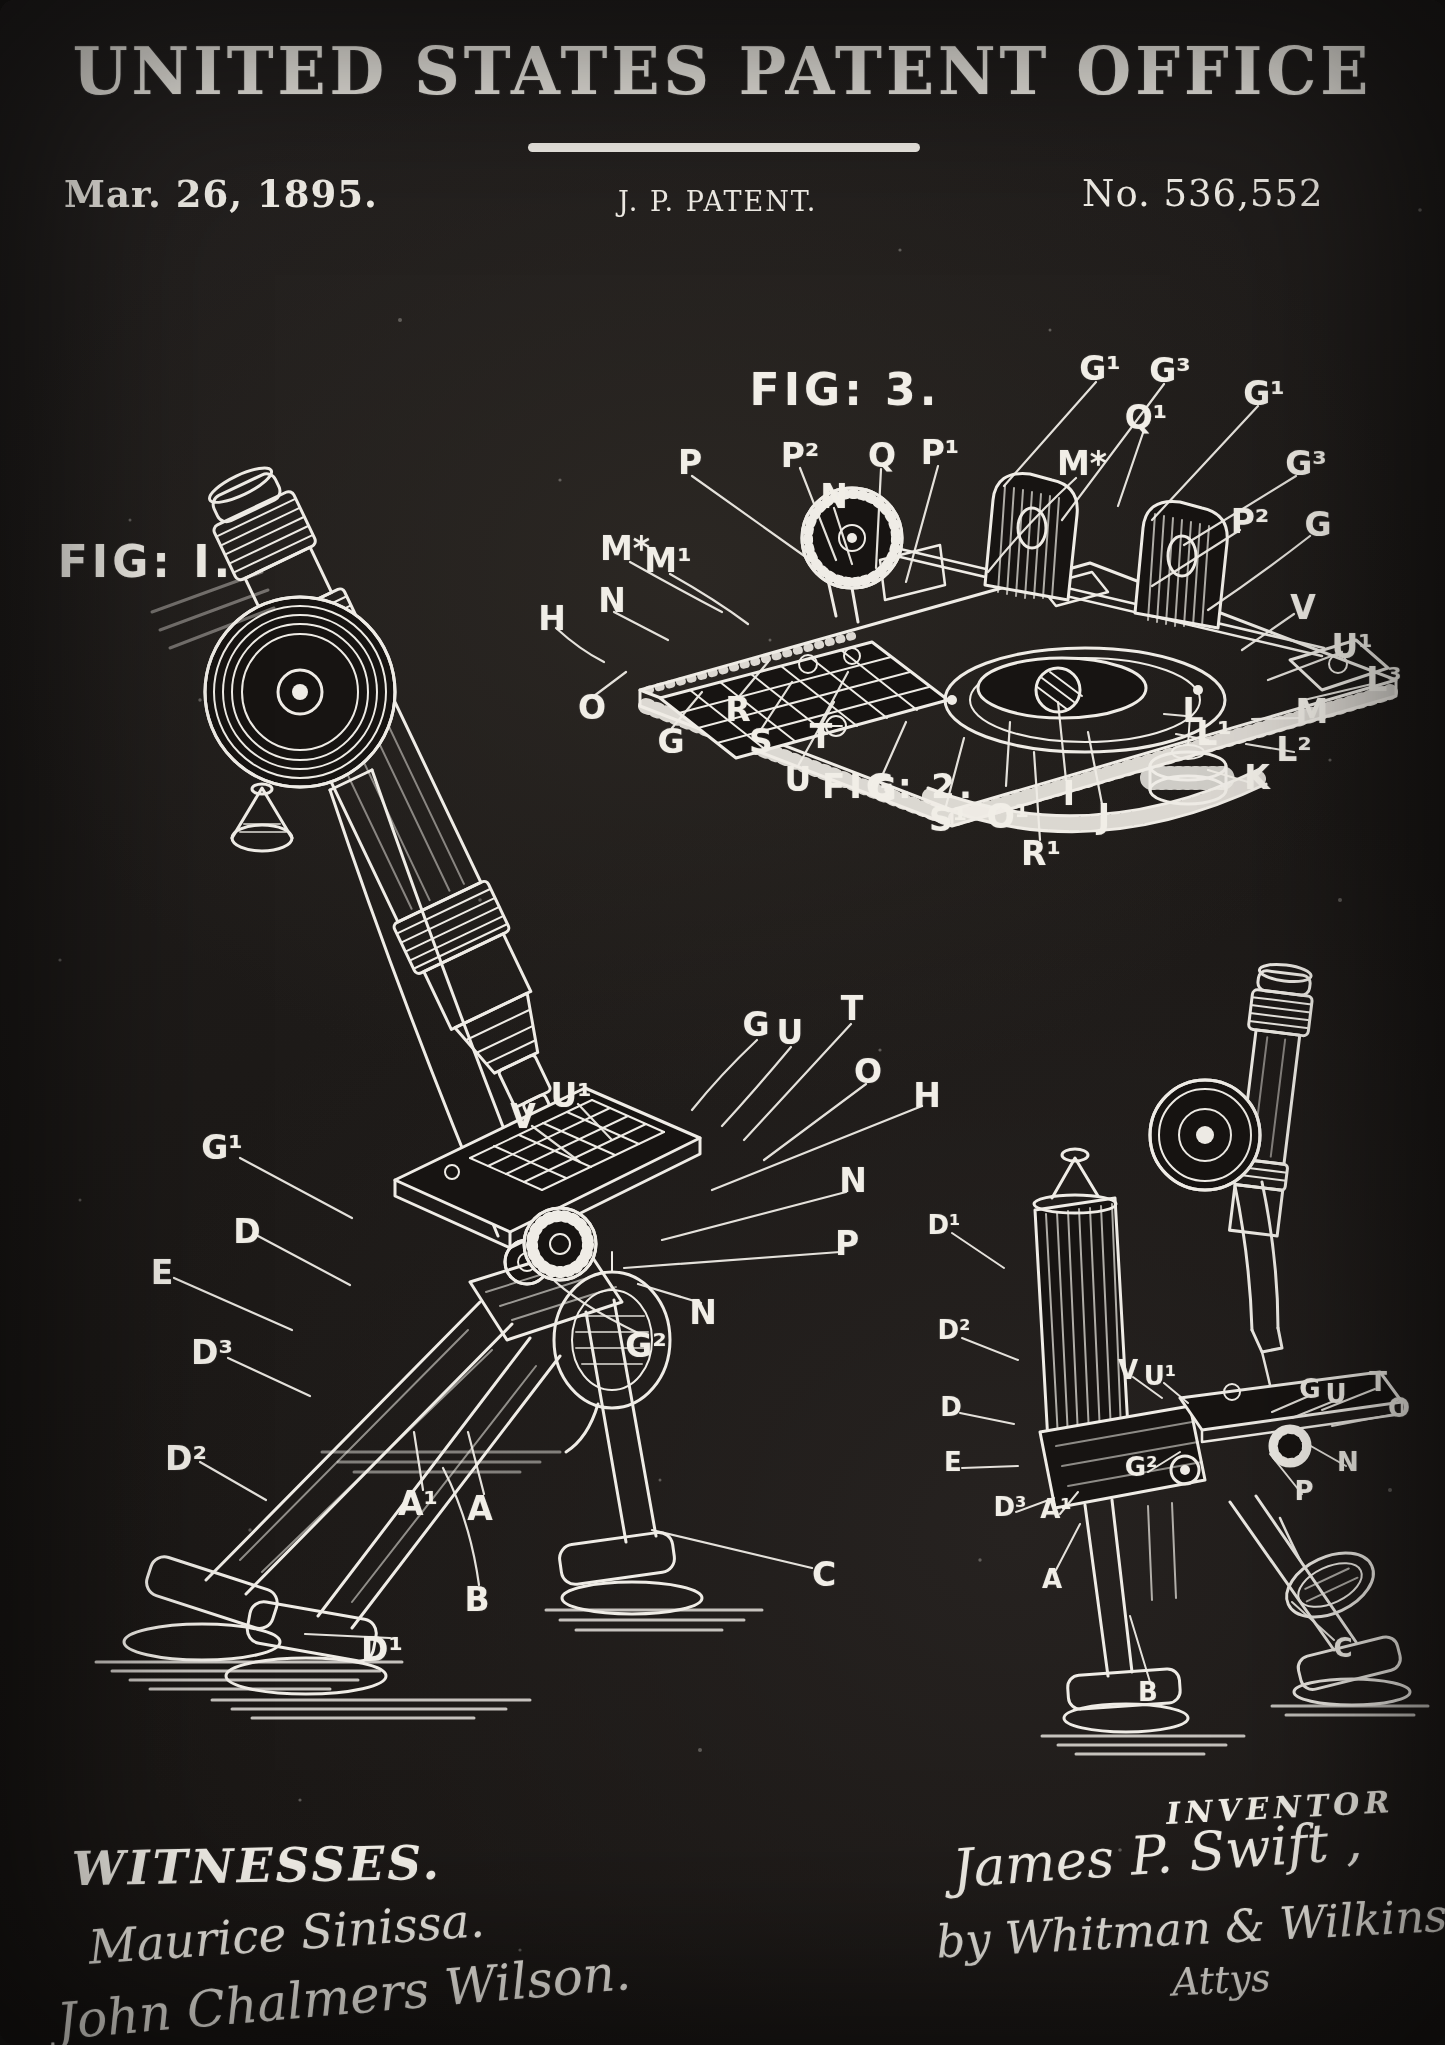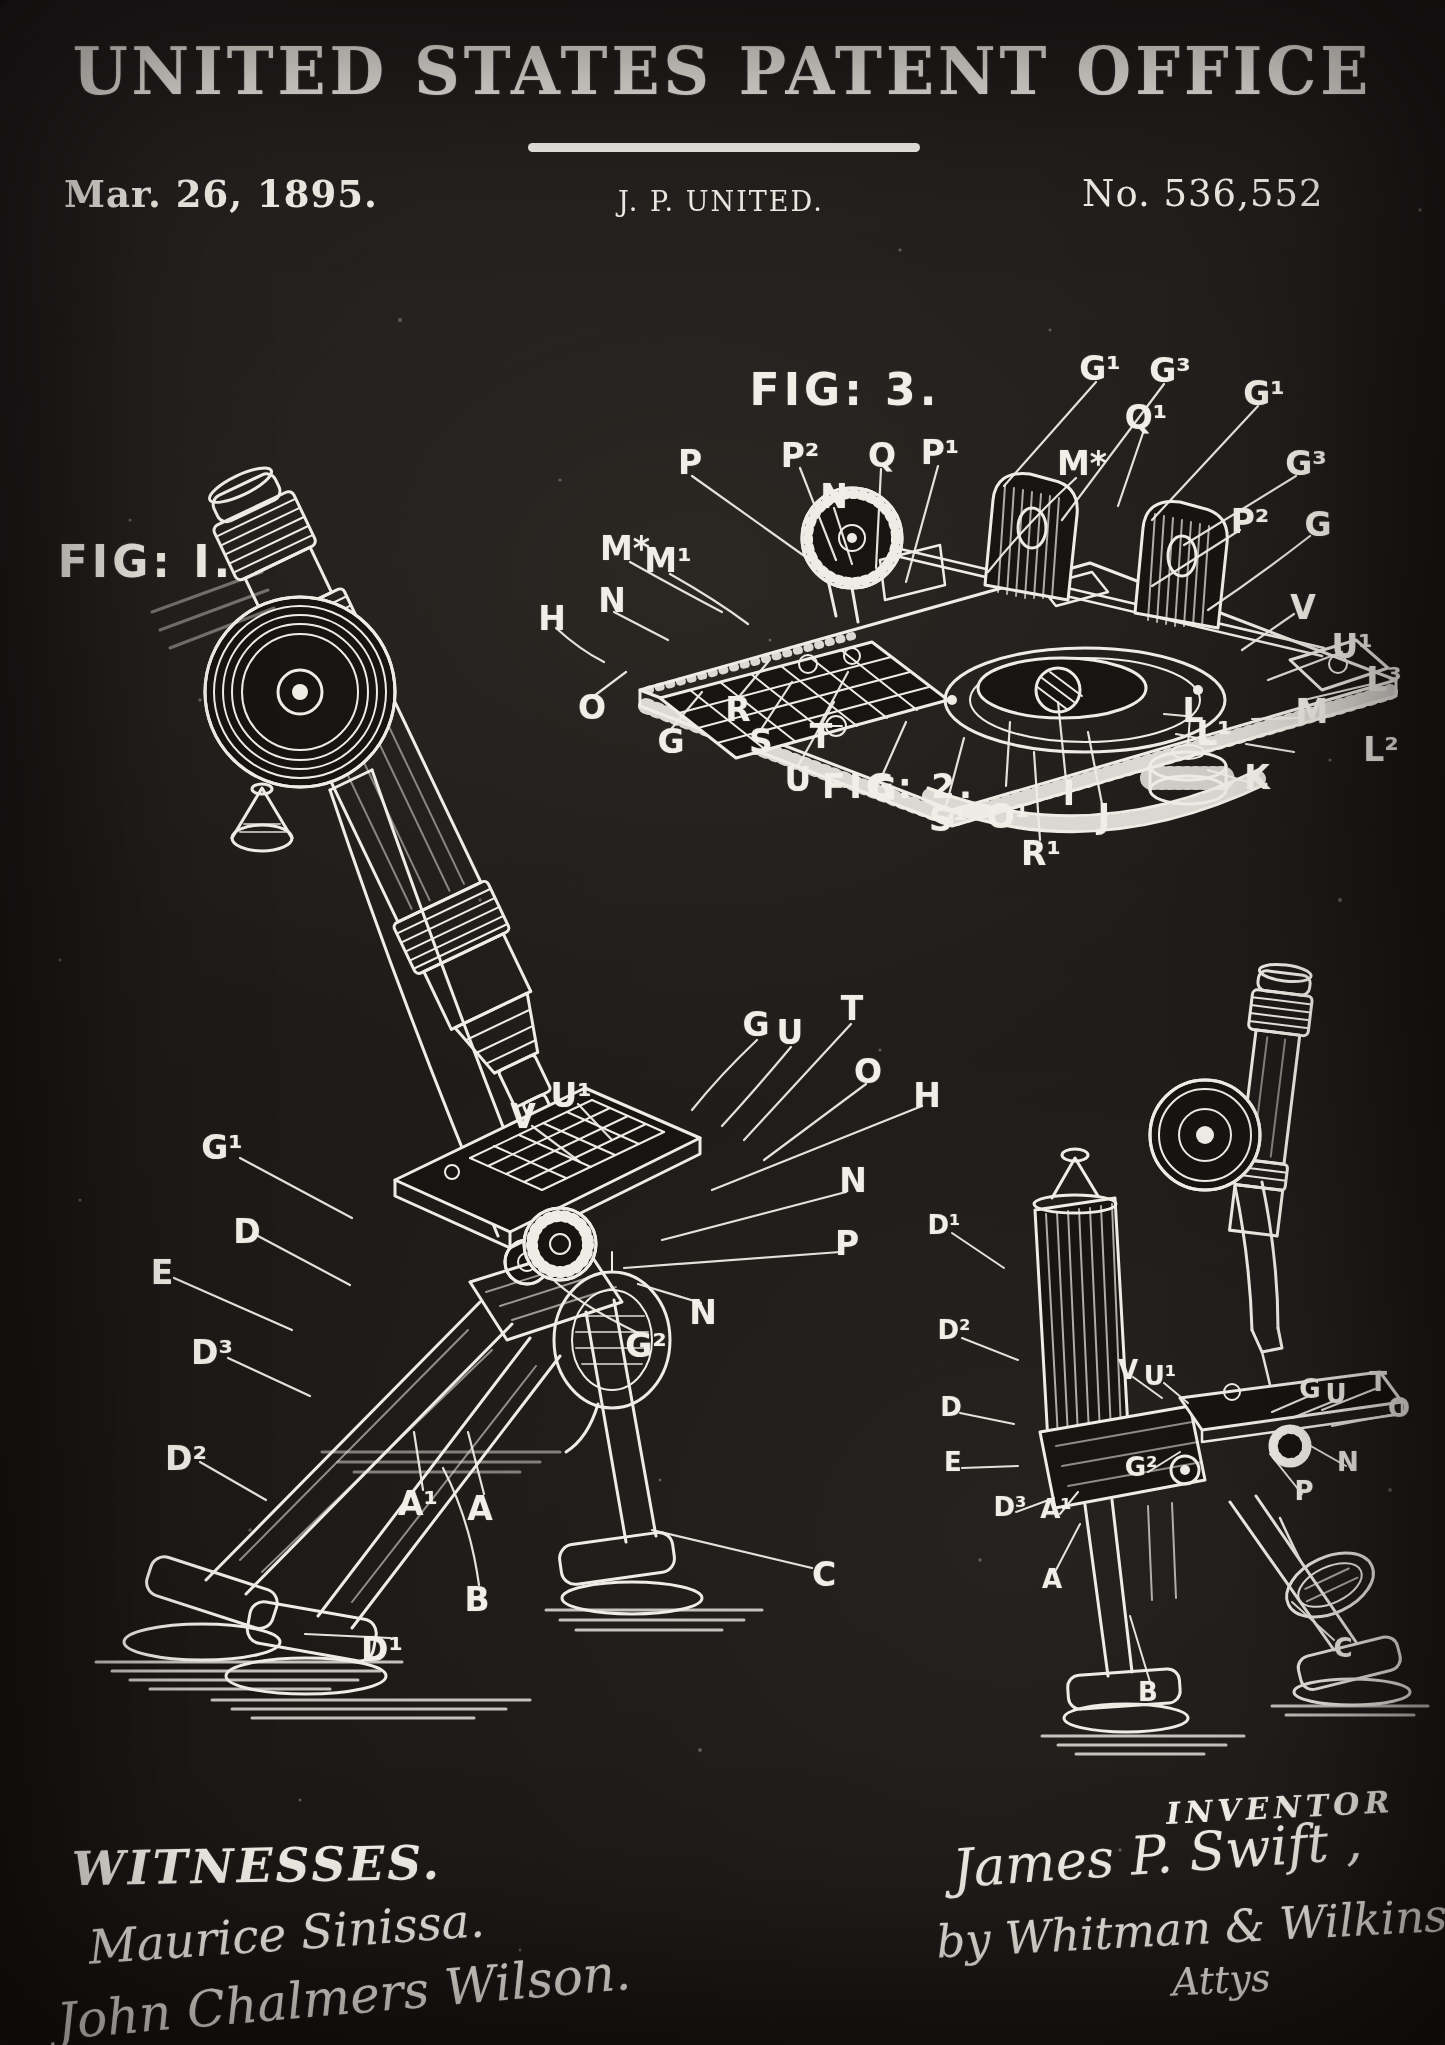--- a/index.html
+++ b/index.html
@@ -59,21 +59,21 @@
   .i-atty{ left:1172px; top:1958px; font-size:38px; transform:rotate(-3deg);}
 </style>
 </head>
 <body>
 
 <div class="poster">
 
   <div class="office-title chalk">UNITED STATES PATENT OFFICE</div>
   <div class="rule"></div>
   <div class="meta-date">Mar. 26, 1895.</div>
-  <div class="meta-name">J. P. UNITED.</div>
+  <div class="meta-name">J. P. PATENT.</div>
   <div class="meta-no">No. 536,552</div>
 
   <svg class="art" viewBox="0 0 1445 2045" fill="none" stroke="#efece6" stroke-width="3" stroke-linecap="round" stroke-linejoin="round">
 
     <g fill="#efece6" stroke="none" opacity="0.3">
       <circle cx="400" cy="320" r="2"></circle>
         <circle cx="900" cy="250" r="1.6"></circle>
         <circle cx="1150" cy="90" r="2"></circle>
       <circle cx="200" cy="700" r="1.7"></circle>
         <circle cx="1340" cy="900" r="2"></circle>
@@ -414,21 +414,21 @@
       <span class="part-label lb-lg" style="left: 1008px; top: 799px; margin-top: 17px;">O¹</span>
       <span class="part-label lb-lg" style="left: 1069px; top: 793px;">I</span>
       <span class="part-label lb-lg" style="left: 1041px; top: 853px;">R¹</span>
       <span class="part-label lb-lg" style="left: 1104px; top: 816px;">J</span>
       <span class="part-label lb-lg" style="left: 1303px; top: 607px;">V</span>
       <span class="part-label lb-lg" style="left: 1352px; top: 646px;">U¹</span>
       <span class="part-label lb-lg" style="left: 1384px; top: 679px;">L³</span>
       <span class="part-label lb-lg" style="left: 1193px; top: 710px;">L</span>
       <span class="part-label lb-lg" style="left: 1214px; top: 733px;">L¹</span>
       <span class="part-label lb-lg" style="left: 1312px; top: 711px;">M</span>
-      <span class="part-label lb-lg" style="left: 1381px; top: 749px;">L²</span>
+      <span class="part-label lb-lg" style="left: 1294px; top: 749px;">L²</span>
       <span class="part-label lb-lg" style="left: 1257px; top: 777px;">K</span>
     </div>
 
   <div class="sig w-head" style="font-style:italic;">WITNESSES.</div>
   <div class="sig w-sig1">Maurice Sinissa.</div>
   <div class="sig w-sig2">John Chalmers Wilson.</div>
 
   <div class="sig i-head">INVENTOR</div>
   <div class="sig i-sig1">James P. Swift ,</div>
   <div class="sig i-sig2">by Whitman &amp; Wilkinson ,</div>

